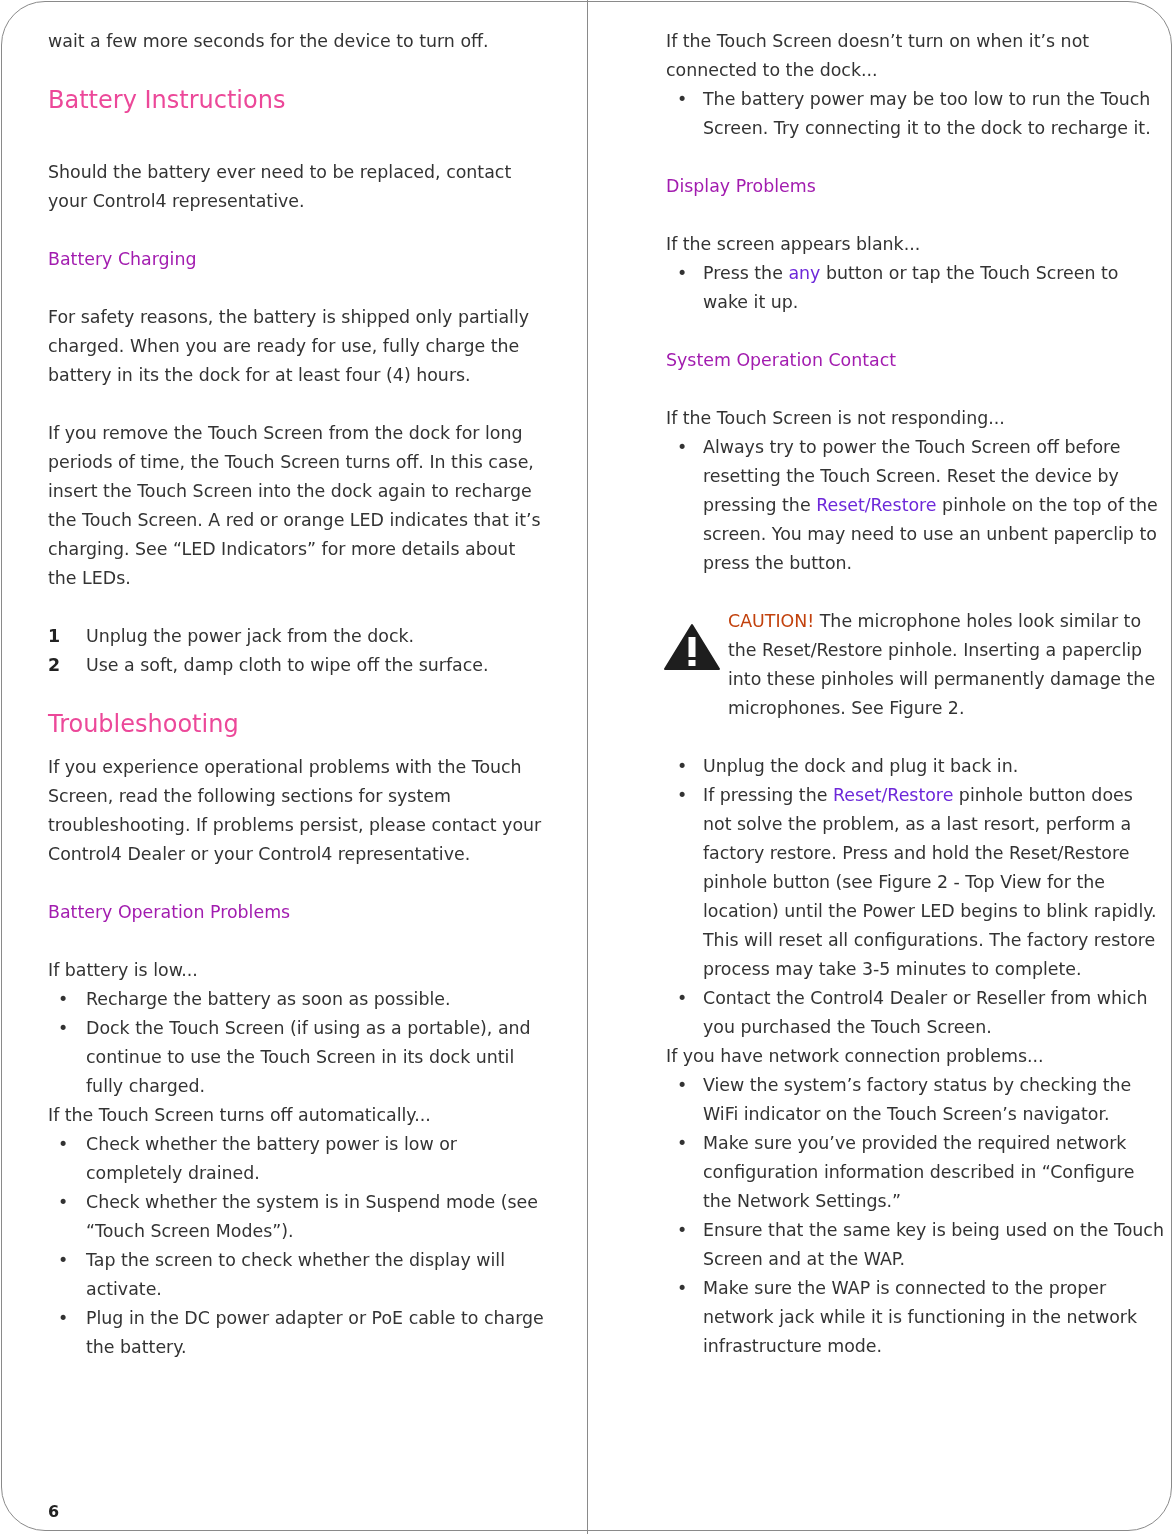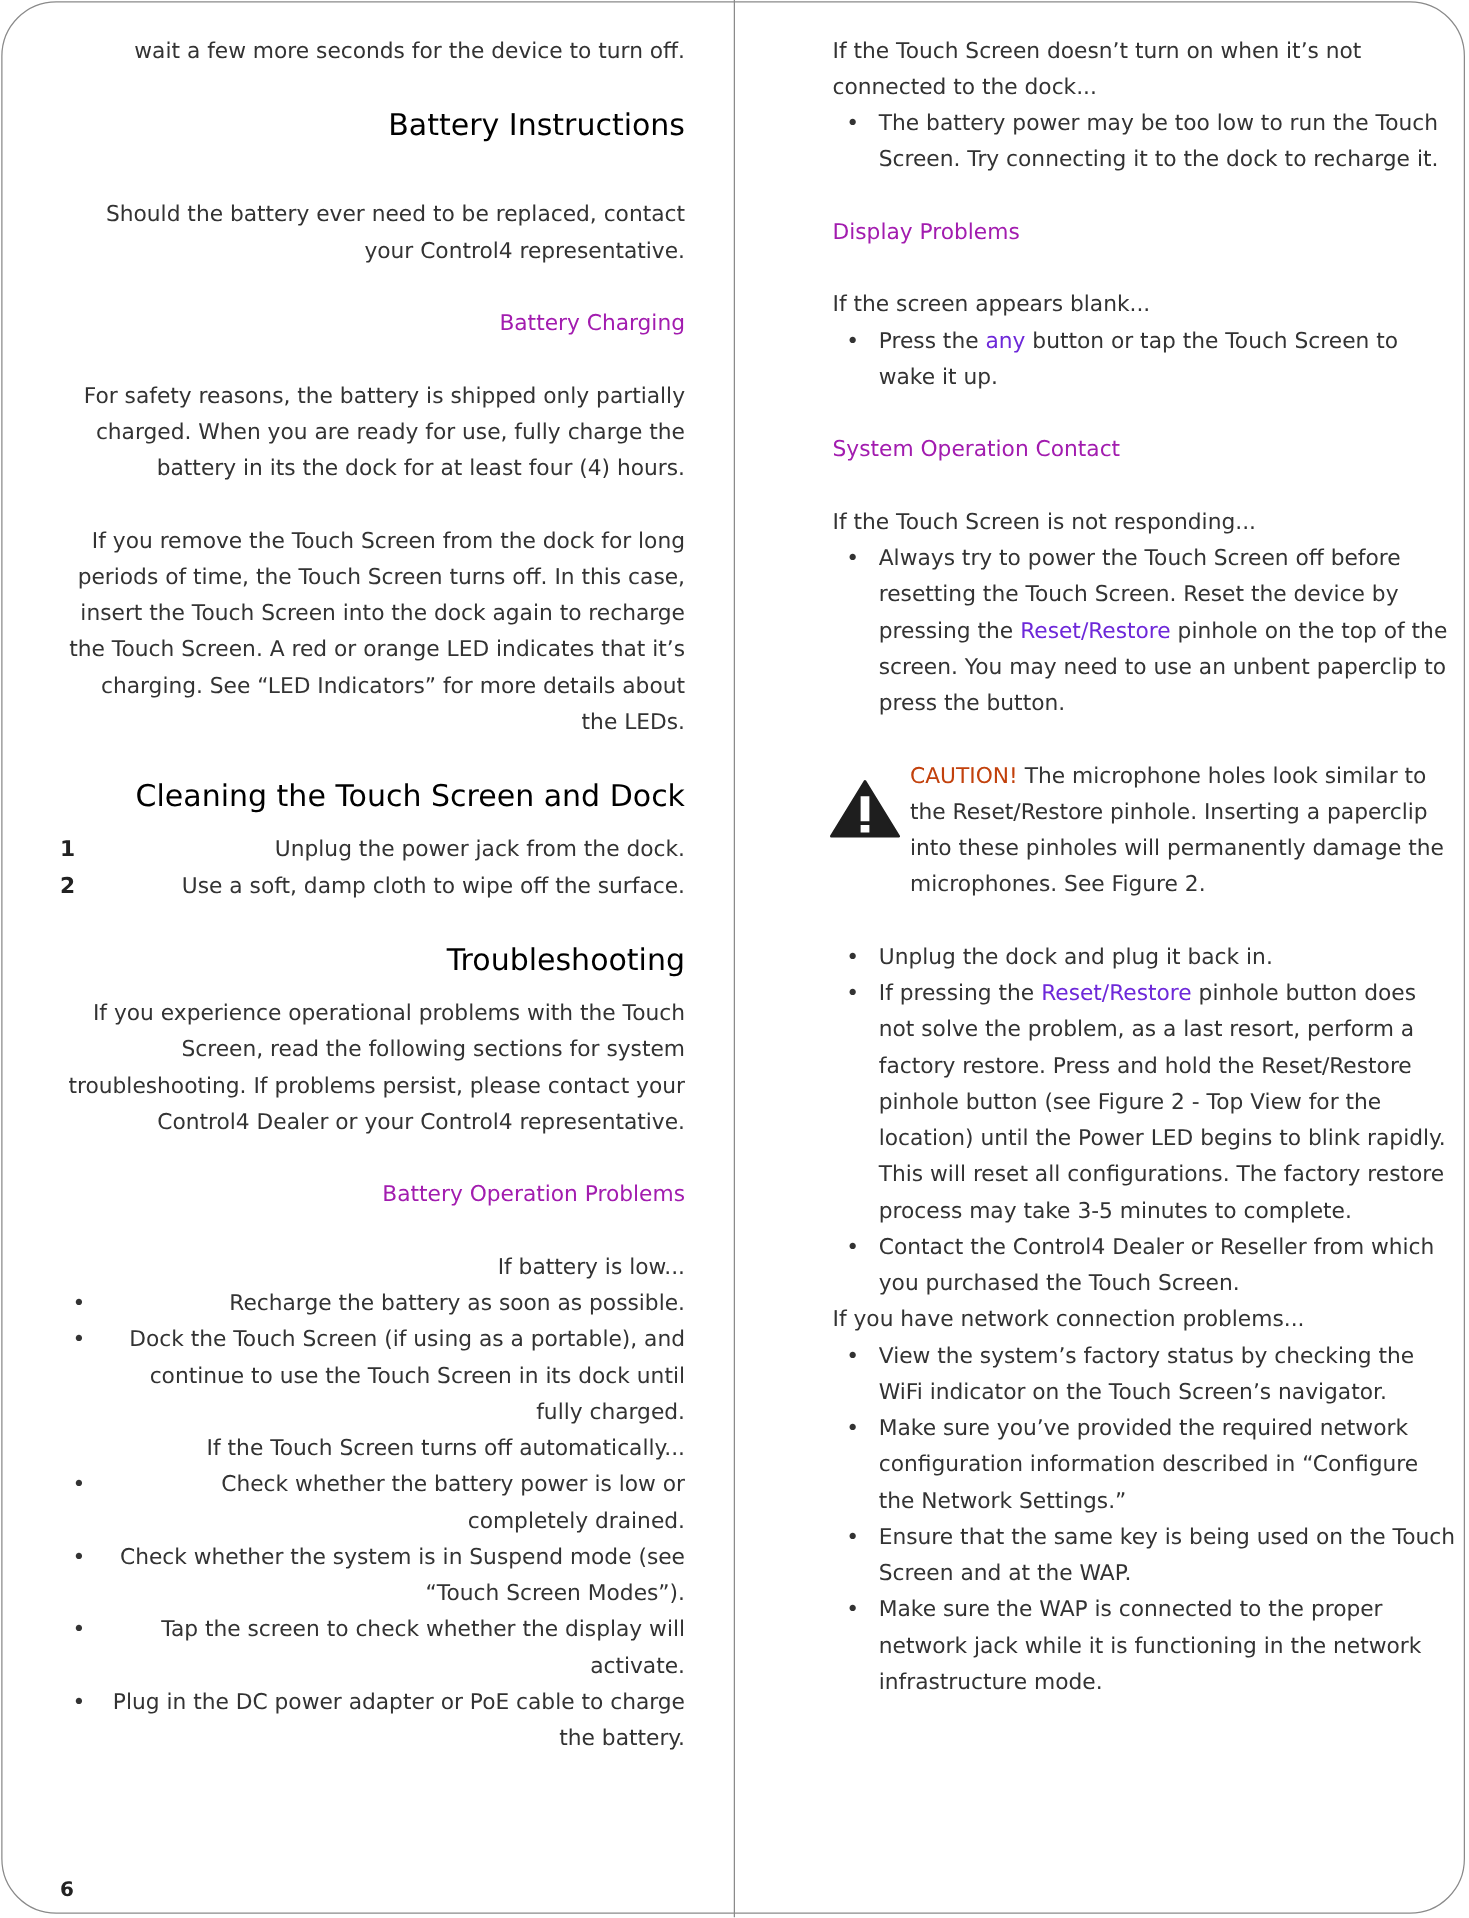--- a/index.html
+++ b/index.html
@@ -3,25 +3,25 @@
 <meta charset="utf-8">
 <style>
   html, body { margin:0; padding:0; background:#ffffff; }
   body { width:1175px; height:1534px; position:relative; overflow:hidden;
          font-family:"DejaVu Sans", sans-serif; color:#333333; }
   .frame { position:absolute; left:1px; top:1px; width:1171px; height:1530px;
            border:1.5px solid #8a8a8a; border-radius:44px; box-sizing:border-box; }
   .divider { position:absolute; left:587px; top:0; width:0; height:1534px;
              border-left:1.5px solid #8a8a8a; }
   .col { position:absolute; top:27px; font-size:17.4px; line-height:29px; }
-  .col.left { left:48px; width:500px;text-align:right; }
+  .col.left { left:48px; width:500px; }
   .col.right { left:641px; width:500px;margin-left:25px; }
   p { margin:0; }
   .gap { height:29px; }
-  .h1 { font-size:24px; line-height:58px; margin:-14px 0 0 0; height:58px; color:#000000; }
+  .h1 { font-size:24px; line-height:58px; margin:-14px 0 0 0; height:58px; color:#ec4899; }
   .h2 { color:#a21caf; }
   ul.bul { list-style:none; margin:0; padding:0; }
   ul.bul li { position:relative; padding-left:38px; }
   ul.bul li .dot { position:absolute; left:10px; top:0; }
   .right ul.bul li { padding-left:37px; }
   .right ul.bul li .dot { left:11px; }
   ol.num { list-style:none; margin:0; padding:0; }
   ol.num li { position:relative; padding-left:38px; }
   ol.num li .n { position:absolute; left:0; top:0; font-weight:bold; color:#222; }
   .strong { color:#6d28d9; font-weight:500; }
@@ -42,21 +42,20 @@
   <p class="h1">Battery Instructions</p>
   <div class="gap"></div>
   <p>Should the battery ever need to be replaced, contact your Control4 representative.</p>
   <div class="gap"></div>
   <p class="h2">Battery Charging</p>
   <div class="gap"></div>
   <p>For safety reasons, the battery is shipped only partially charged. When you are ready for use, fully charge the battery in its the dock for at least four (4) hours.</p>
   <div class="gap"></div>
   <p>If you remove the Touch Screen from the dock for long periods of time, the Touch Screen turns off. In this case, insert the Touch Screen into the dock again to recharge the Touch Screen. A red or orange LED indicates that it’s charging. See “LED Indicators” for more details about the LEDs.</p>
   <div class="gap"></div>
-  <p class="h1">Cleaning the Touch Screen and Dock</p>
   <div style="height:0"></div>
   <ol class="num">
     <li><span class="n">1</span><span>Unplug the power jack from the dock.</span></li>
     <li><span class="n">2</span><span>Use a soft, damp cloth to wipe off the surface.</span></li>
   </ol>
   <div class="gap"></div>
   <p class="h1">Troubleshooting</p>
   <div style="height:0"></div>
   <p>If you experience operational problems with the Touch Screen, read the following sections for system troubleshooting. If problems persist, please contact your Control4 Dealer or your Control4 representative.</p>
   <div class="gap"></div>

